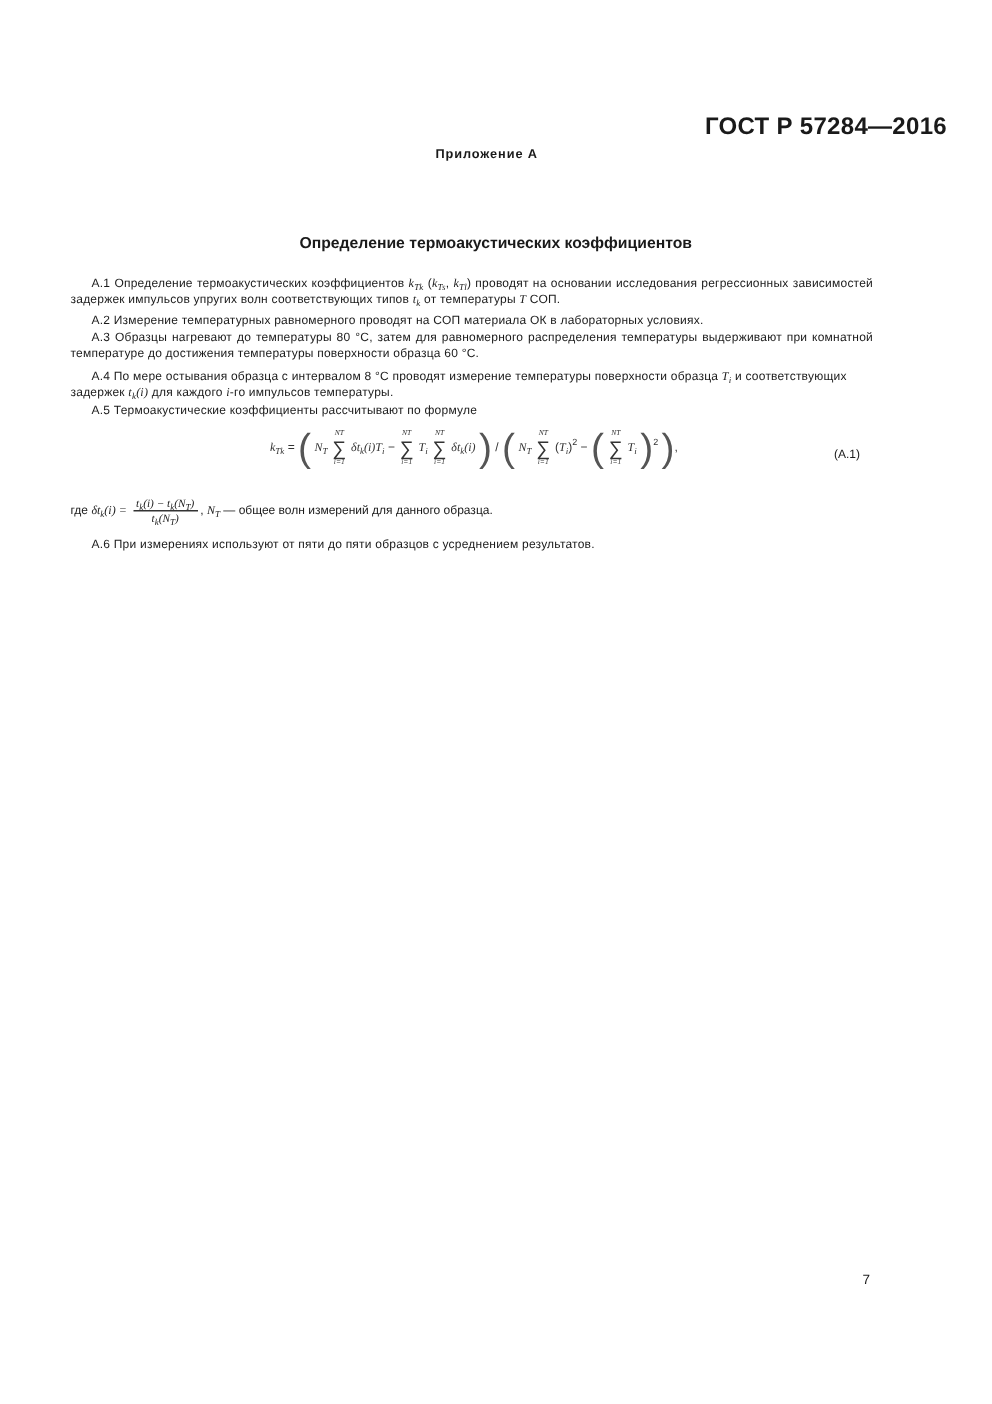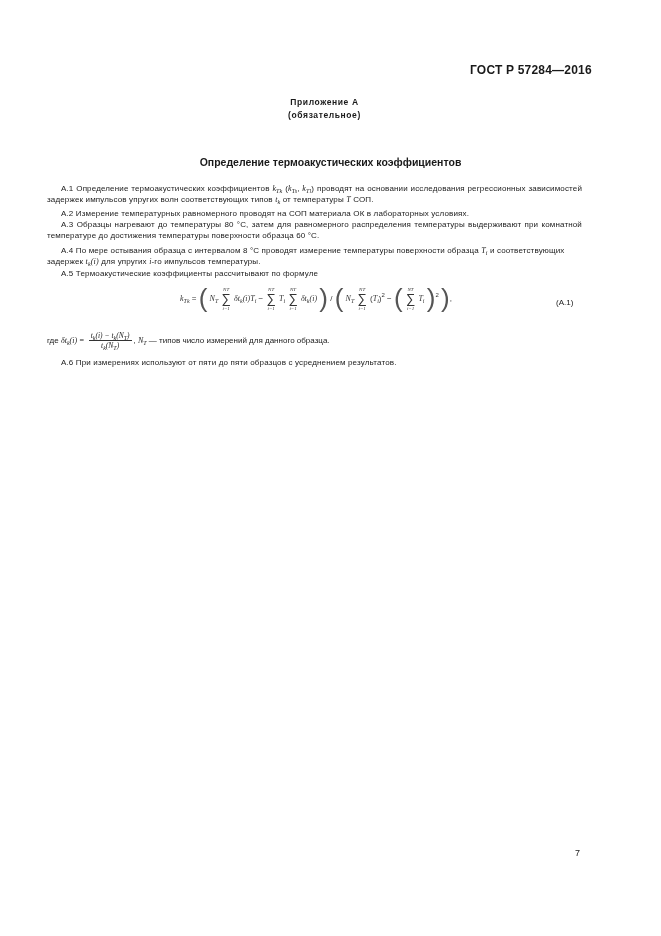--- a/index.html
+++ b/index.html
@@ -1,21 +1,21 @@
 <!DOCTYPE html>
 <html><head>
   <meta charset="utf-8">
   <style>
     html, body { margin: 0; padding: 0; }
     body {
       width: 661px; height: 936px; background: #ffffff; position: relative;
       font-family: "Liberation Sans", sans-serif; color: #1a1a1a; overflow: hidden;
     }
     .abs { position: absolute; }
-    .doc-id { left: 470px; top: 63px; font-size: 12px; font-weight: bold; letter-spacing: 0.2px; }
+    .doc-id { left: 470px; top: 76px; font-size: 16px; font-weight: bold; letter-spacing: 0.2px; }
     .appendix { left: 0; width: 649px; top: 96px; text-align: center; font-size: 8.5px; font-weight: bold; letter-spacing: 0.6px; line-height: 13px; }
     .title { left: 0; width: 661px; top: 156px; text-align: center; font-size: 10.5px; font-weight: bold; }
     .para { left: 47px; width: 535px; font-size: 8px; line-height: 11px; letter-spacing: 0.15px; }
     .para .ind { display: inline-block; width: 14px; }
     .just { text-align: justify; text-align-last: left; }
     .it { font-style: italic; font-family: "Liberation Serif", serif; }
     sub { font-size: 6px; vertical-align: -2px; line-height: 0; }
     sup { font-size: 6px; vertical-align: 4px; line-height: 0; }
     .formula { left: 180px; top: 283px; width: 300px; height: 40px; font-size: 8px; color: #333; }
     .eqnum { left: 556px; top: 298px; font-size: 8px; text-align: right; }
@@ -28,21 +28,20 @@
     .sigma { display: inline-block; text-align: center; vertical-align: middle; font-size: 5px; line-height: 6px; margin: 0 1px; }
     .sigma .s { font-size: 13px; line-height: 12px; display: block; }
   </style>
 </head>
 <body>
 
 <div class="abs doc-id">ГОСТ Р 57284—2016</div>
 
 <div class="abs appendix">
   <div>Приложение А</div>
-  <div>(обязательное)</div>
 </div>
 
 <div class="abs title">Определение термоакустических коэффициентов</div>
 
 <div class="abs para just" style="top:183px;">
   <span class="ind"></span><span>А.1</span>
   <span>Определение термоакустических коэффициентов </span><span class="it">k</span><sub class="it">Tk</sub><span> (</span><span class="it">k</span><sub class="it">Ts</sub><span>, </span><span class="it">k</span><sub class="it">Tl</sub><span>) проводят на основании исследования регрессионных зависимостей задержек импульсов упругих волн соответствующих типов </span><span class="it">t</span><sub class="it">k</sub><span> от температуры </span><span class="it">T</span><span> СОП.</span>
 </div>
 
 <div class="abs para" style="top:208px;">
@@ -50,21 +49,21 @@
   <span>Измерение температурных равномерного проводят на СОП материала ОК в лабораторных условиях.</span>
 </div>
 
 <div class="abs para just" style="top:219px;">
   <span class="ind"></span><span>А.3</span>
   <span>Образцы нагревают до температуры 80 °С, затем для равномерного распределения температуры выдерживают при комнатной температуре до достижения температуры поверхности образца 60 °С.</span>
 </div>
 
 <div class="abs para" style="top:245px;">
   <span class="ind"></span><span>А.4</span>
-  <span>По мере остывания образца с интервалом 8 °С проводят измерение температуры поверхности образца </span><span class="it">T</span><sub class="it">i</sub><span> и соответствующих задержек </span><span class="it">t</span><sub class="it">k</sub><span class="it">(i)</span><span> для упругих </span><span class="it">i</span><span>-го импульсов температуры.</span>
+  <span>По мере остывания образца с интервалом 8 °С проводят измерение температуры поверхности образца </span><span class="it">T</span><sub class="it">i</sub><span> и соответствующих задержек </span><span class="it">t</span><sub class="it">k</sub><span class="it">(i)</span><span> для каждого </span><span class="it">i</span><span>-го импульсов температуры.</span>
 </div>
 
 <div class="abs para" style="top:268px;">
   <span class="ind"></span><span>А.5</span>
   <span>Термоакустические коэффициенты рассчитывают по формуле</span>
 </div>
 
 <div class="abs formula">
   <span class="it">k</span><sub class="it">Tk</sub>
   <span>=</span>
@@ -91,21 +90,21 @@
   <span class="big-paren">)</span><span>,</span>
 </div>
 <div class="abs eqnum">(А.1)</div>
 
 <div class="abs where">
   <span>где</span>
   <span class="it">δt</span><sub class="it">k</sub><span class="it">(i) =</span>
   <span class="frac">
     <span class="num it"><span>t</span><sub>k</sub><span>(i) − t</span><sub>k</sub><span>(N</span><sub>T</sub><span>)</span></span>
     <span class="den it"><span>t</span><sub>k</sub><span>(N</span><sub>T</sub><span>)</span></span>
-  </span><span>, </span><span class="it">N</span><sub class="it">T</sub><span> — типов число измерений для данного образца.</span>
+  </span><span>, </span><span class="it">N</span><sub class="it">T</sub><span> — общее волн измерений для данного образца.</span>
 </div>
 
 <div class="abs para" style="top:357px;">
   <span class="ind"></span><span>А.6</span>
   <span>При измерениях используют от пяти до пяти образцов с усреднением результатов.</span>
 </div>
 
 <div class="abs page-num">7</div>
 
 </body></html>

